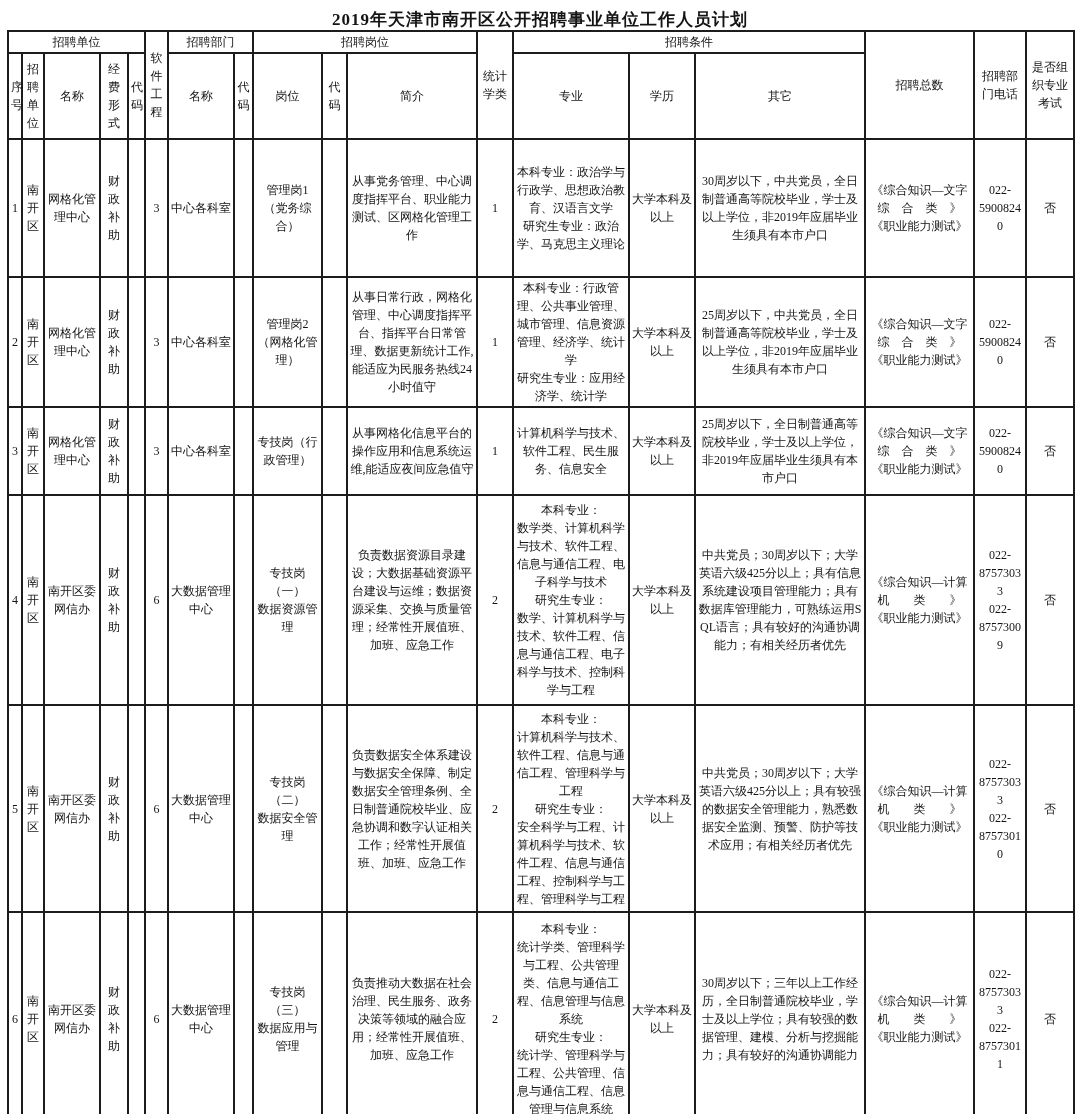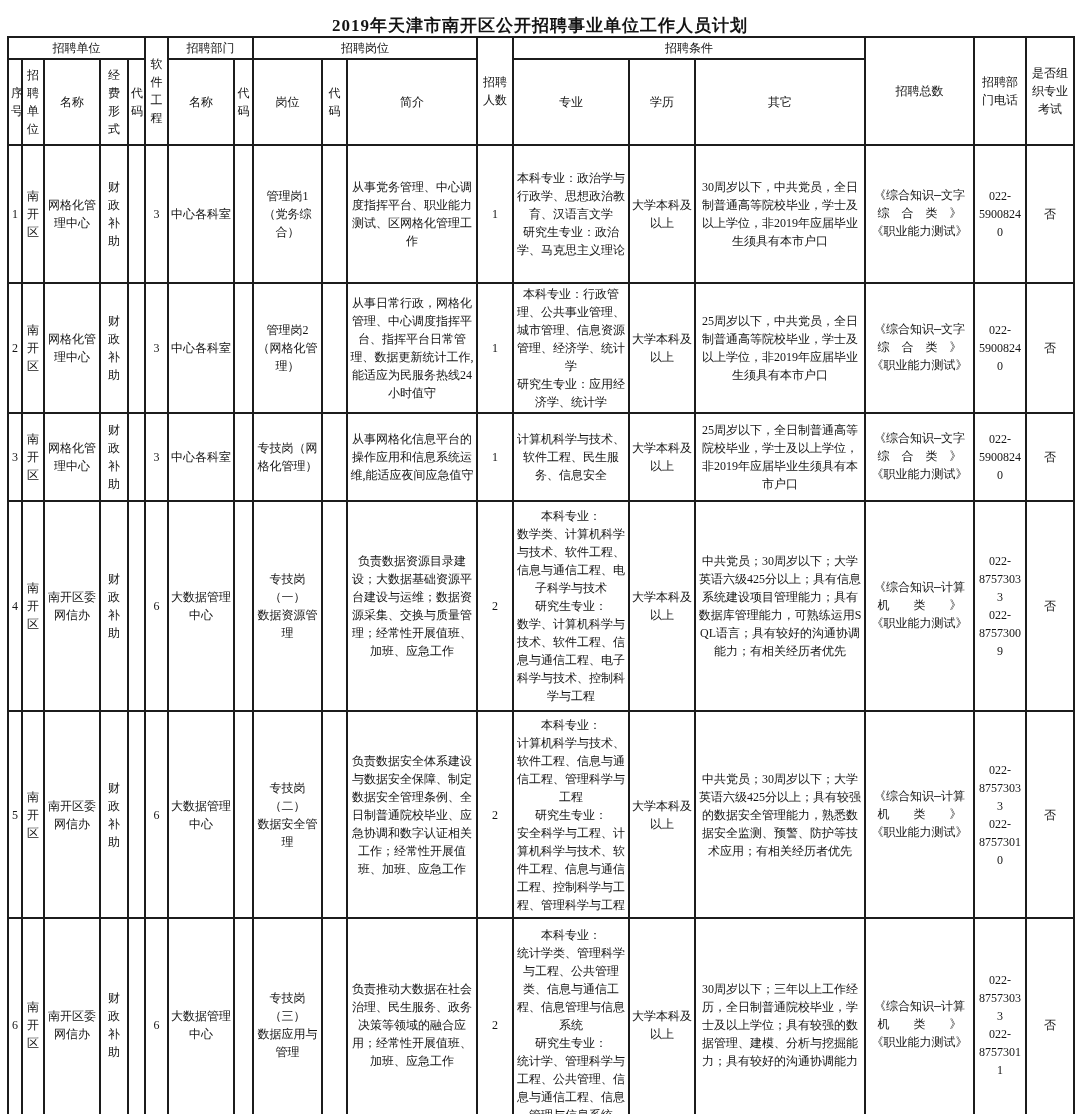--- a/index.html
+++ b/index.html
@@ -11,21 +11,21 @@
     color: #141414;
   }
   .page {
     width: 1080px;
     height: 1114px;
     background: #ffffff;
     overflow: hidden;
   }
   .doc-title {
     margin: 0;
-    padding-top: 15px;
+    padding-top: 9px;
     height: 21px;
     text-align: center;
     font-size: 17px;
     font-weight: 700;
     letter-spacing: 1px;
     line-height: 21px;
   }
   table.plan {
     border-collapse: collapse;
     table-layout: fixed;
@@ -49,21 +49,21 @@
   thead tr.group-row { height: 21px; }
   thead tr.sub-row { height: 86px; }
   tbody tr:nth-child(1) { height: 138px; }
   tbody tr:nth-child(2) { height: 124px; }
   tbody tr:nth-child(3) { height: 88px; }
   tbody tr:nth-child(4) { height: 210px; }
   tbody tr:nth-child(5) { height: 207px; }
   tbody tr:nth-child(6) { height: 214px; }
   td.ta-l { text-align: left; }
   td.cell-dh { font-size: 11px; text-align: left; padding: 1px; }
-  td.cell-kskm { text-align: left; padding: 1px 2px; font-family: Liberation Mono, monospace; }
+  td.cell-kskm { text-align: left; padding: 1px 2px; }
 </style>
 </head>
 <body>
 
 <div class="page">
   <h1 class="doc-title">2019年天津市南开区公开招聘事业单位工作人员计划</h1>
 
   <table class="plan">
     <colgroup>
       <col style="width:14px">
@@ -84,21 +84,21 @@
         <col style="width:109px">
       <col style="width:52px">
         <col style="width:48px">
     </colgroup>
     <thead>
       <tr class="group-row">
         <th colspan="5">招聘单位</th>
         <th rowspan="2">软件工程</th>
         <th colspan="2">招聘部门</th>
         <th colspan="3">招聘岗位</th>
-        <th rowspan="2">招聘人数</th>
+        <th rowspan="2">统计学类</th>
         <th colspan="3">招聘条件</th>
         <th rowspan="2">招聘总数</th>
         <th rowspan="2">招聘部门电话</th>
         <th rowspan="2">是否组织专业考试</th>
       </tr>
       <tr class="sub-row">
         <th>序号</th>
         <th>招聘单位</th>
         <th>名称</th>
         <th>经费形式</th>
@@ -166,21 +166,21 @@
 
   <tr>
     <td>3</td>
     <td>南开区</td>
     <td>网格化管理中心</td>
     <td>财政补助</td>
     <td></td>
     <td>3</td>
     <td>中心各科室</td>
     <td></td>
-    <td>专技岗（网格化管理）</td>
+    <td>专技岗（行政管理）</td>
     <td></td>
     <td class="ta-l">从事网格化信息平台的操作应用和信息系统运维,能适应夜间应急值守</td>
     <td>1</td>
     <td class="ta-l">计算机科学与技术、软件工程、民生服务、信息安全</td>
     <td>大学本科及以上</td>
     <td class="ta-l">25周岁以下，全日制普通高等院校毕业，学士及以上学位，非2019年应届毕业生须具有本市户口</td>
     <td class="cell-kskm">《综合知识—文字
 综　合　类　》
 《职业能力测试》</td>
     <td class="cell-dh">022-

